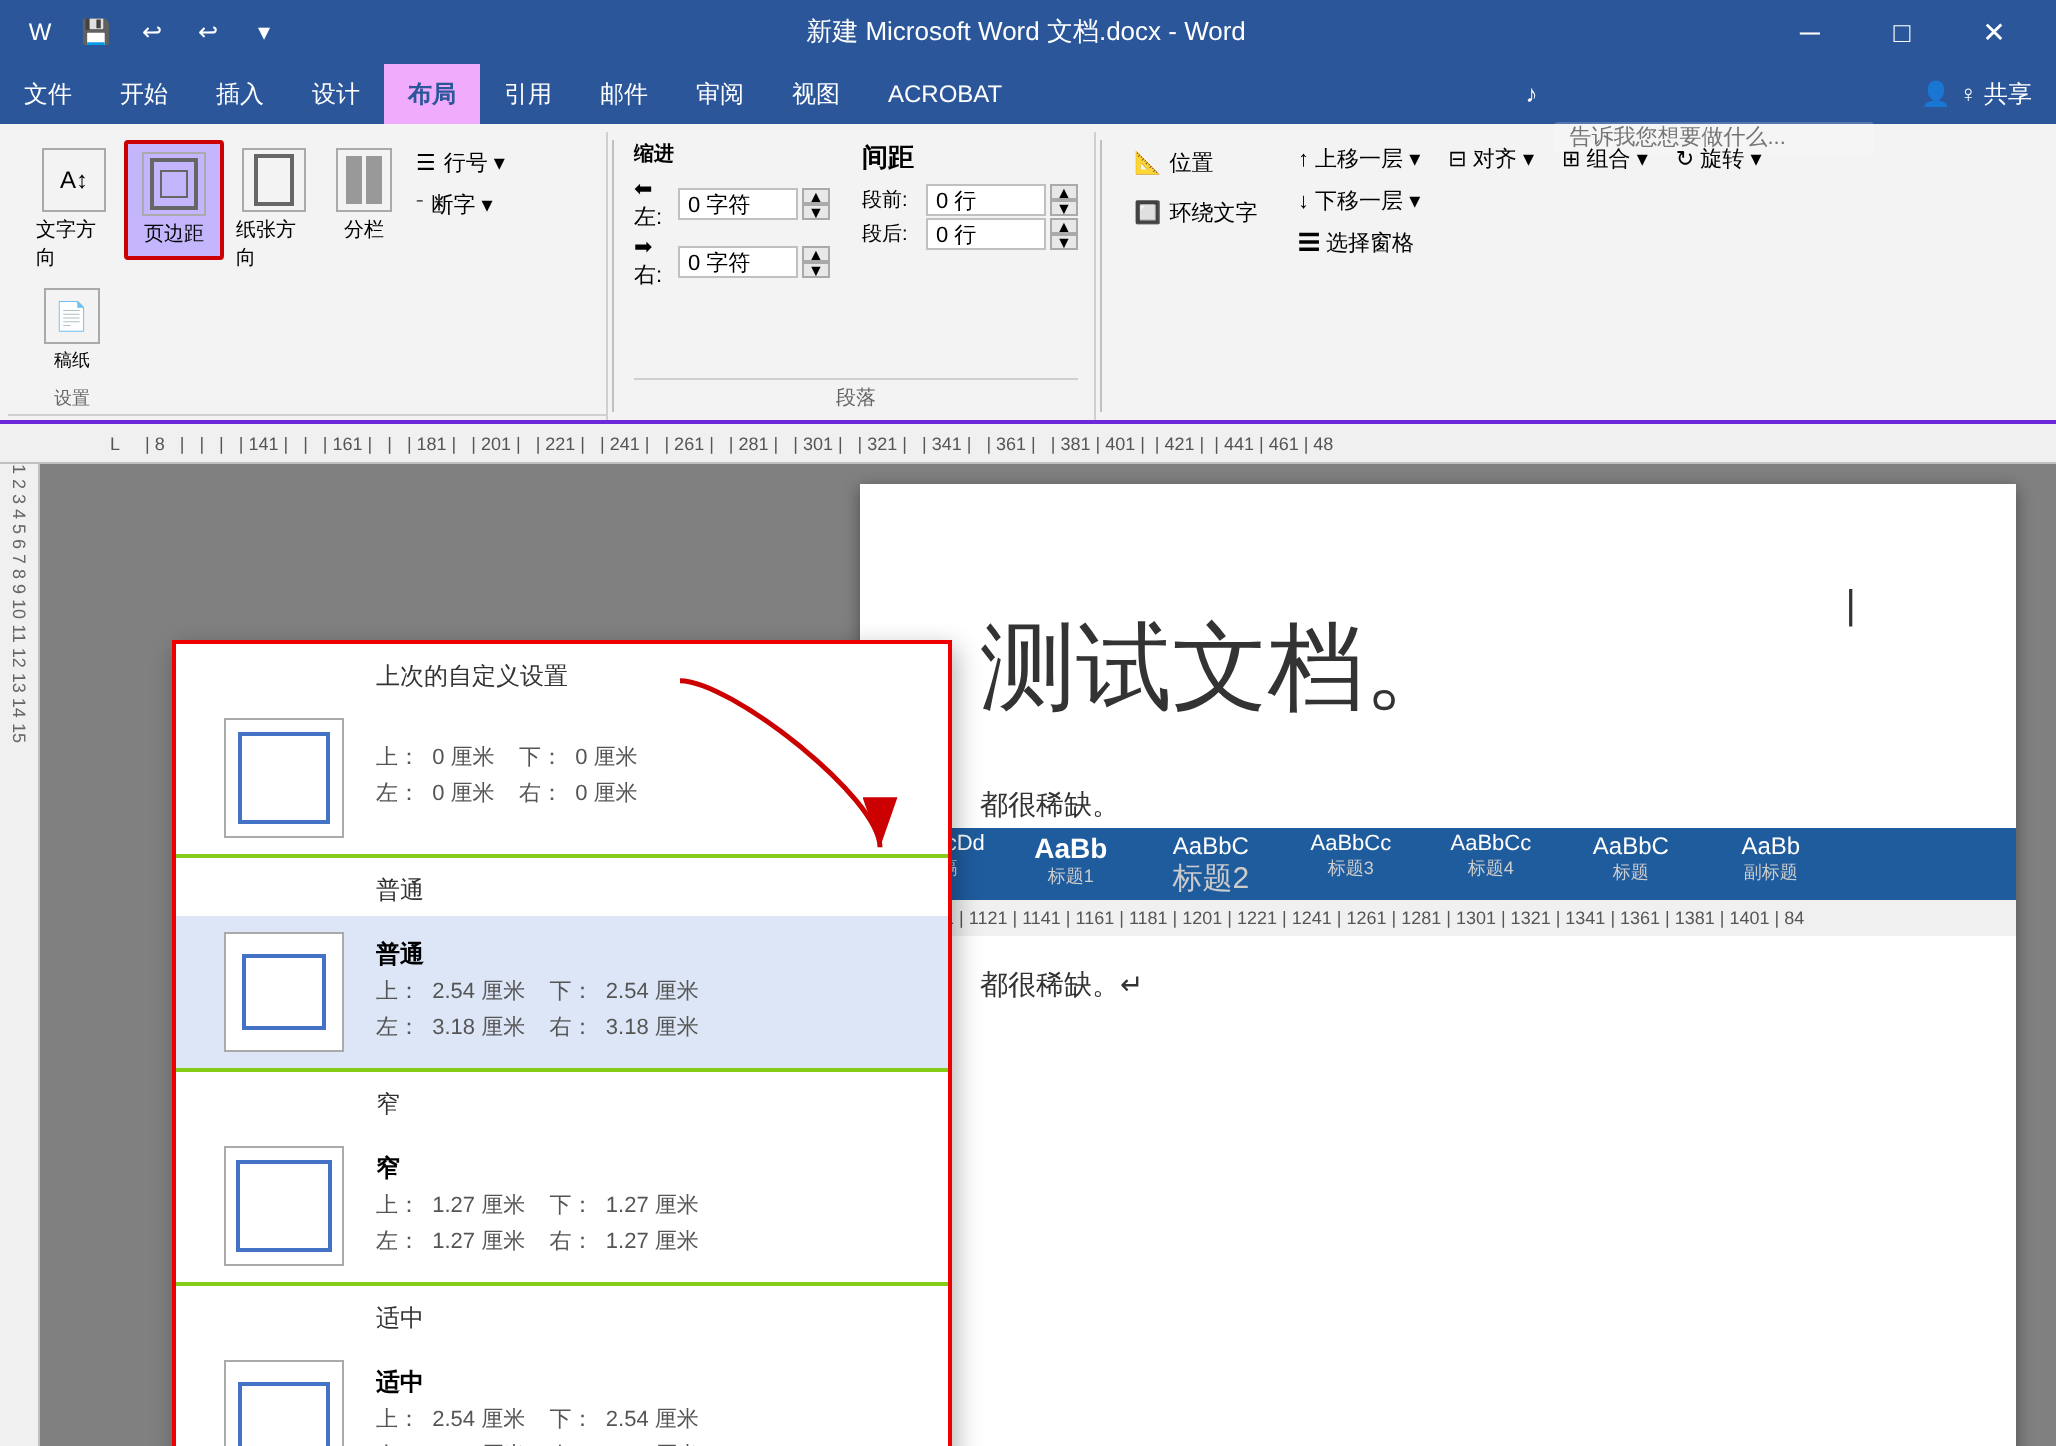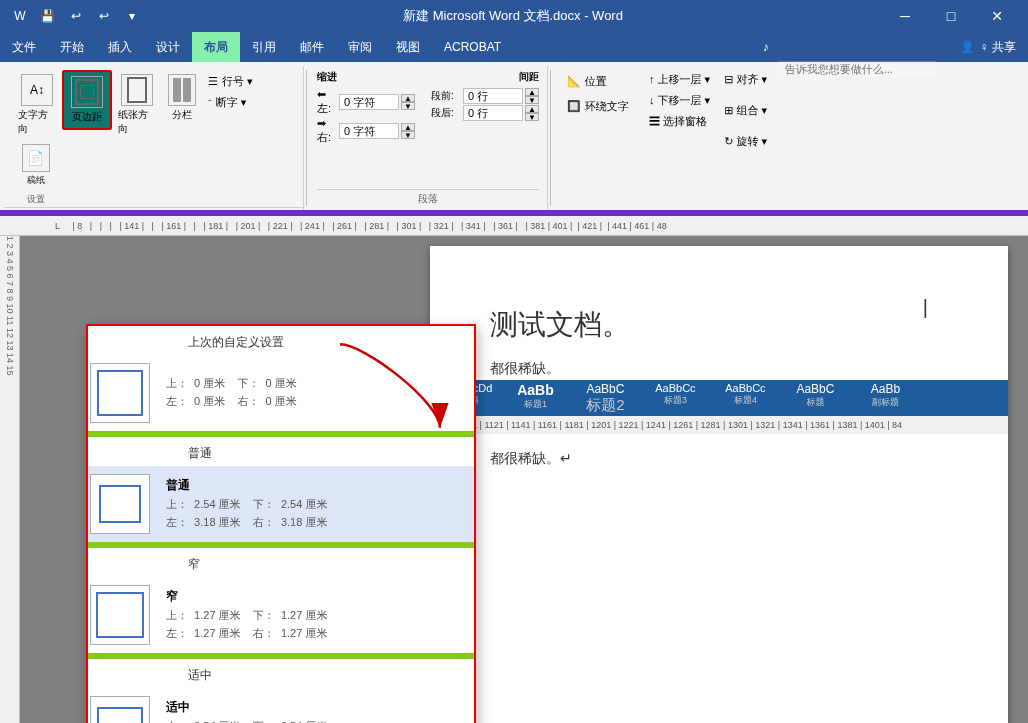--- a/index.html
+++ b/index.html
@@ -20,27 +20,27 @@
     .title-bar-controls { display: flex; gap: 0; }
     .title-bar-btn {
       width: 46px; height: 32px;
       display: flex; align-items: center; justify-content: center;
       color: white; font-size: 14px; cursor: pointer;
     }
     .quick-access { display: flex; align-items: center; gap: 4px; }
     .qa-btn { width: 24px; height: 24px; display: flex; align-items: center; justify-content: center; color: white; font-size: 12px; cursor: pointer; border-radius: 2px; }
 
     
-    .ribbon { background: #f3f3f3; border-bottom: 6px solid #6d28d9; }
+    .ribbon { background: #f3f3f3; border-bottom: 2px solid #6d28d9; }
     .ribbon-tabs { display: flex; background: #2b579a; height: 30px; }
     .ribbon-tab {
       padding: 6px 12px; color: white; font-size: 12px; cursor: pointer;
       display: flex; align-items: center;
     }
-    .ribbon-tab.active { background: #86efac; color: #2b579a; font-weight: bold; }
+    .ribbon-tab.active { background: #f0abfc; color: #2b579a; font-weight: bold; }
     .ribbon-search {
       margin-left: auto; display: flex; align-items: center;
       padding: 4px 12px; gap: 8px; color: white; font-size: 12px;
     }
     .ribbon-search input {
       background: rgba(255,255,255,0.2); border: none; color: white;
       padding: 2px 8px; border-radius: 2px; font-size: 11px; width: 160px; margin-top: 44px;
     }
     .ribbon-share { color: white; font-size: 12px; display: flex; align-items: center; gap: 4px; padding: 0 12px; cursor: pointer; }
 
@@ -56,21 +56,21 @@
     .ribbon-group:last-child { border-right: none; }
     .ribbon-group-label {
       font-size: 10px; color: #666; margin-top: auto; padding-top: 2px;
       border-top: 1px solid #d0d0d0; width: 100%; text-align: center;
     }
     .ribbon-btn {
       display: flex; flex-direction: column; align-items: center;
       padding: 4px 6px; cursor: pointer; border-radius: 2px; font-size: 11px;
       gap: 2px; min-width: 40px;
     }
-    .ribbon-btn.active { background: #0f766e; border: 1px solid #2b579a; }
+    .ribbon-btn.active { background: #c4b5fd; border: 1px solid #2b579a; }
     .ribbon-icon { font-size: 20px; line-height: 1; }
     .ribbon-small-btn {
       display: flex; align-items: center; gap: 4px; padding: 2px 6px;
       cursor: pointer; border-radius: 2px; font-size: 11px; white-space: nowrap;
     }
 
     
     .ribbon-input-row { display: flex; align-items: center; gap: 2px; font-size: 11px; margin: 1px 0; }
     .ribbon-input { width: 60px; border: 1px solid #c0c0c0; padding: 1px 4px; font-size: 11px; }
     .ribbon-spinner { display: flex; flex-direction: column; }
@@ -94,21 +94,21 @@
     
     .doc-area {
       flex: 1; background: #808080; overflow: auto; position: relative;
       display: flex; justify-content: center; padding: 20px;
     }
     .doc-page {
       width: 595px; min-height: 600px; background: white;
       box-shadow: 0 2px 8px rgba(0,0,0,0.4); position: relative;
       padding: 60px 60px 40px 60px;
     }
-    .doc-title { font-size: 28px; margin-bottom: 16px; color: #333; }
+    .doc-title { font-size: 48px; margin-bottom: 28px; color: #333; }
     .doc-text { font-size: 14px; color: #333; margin-bottom: 12px; }
     .style-item {
       display: flex; flex-direction: column; align-items: center;
       padding: 2px 8px; color: white; font-size: 10px; cursor: pointer; min-width: 70px;
     }
 
     
     .margin-dropdown {
       position: absolute;
       top: 88px;
@@ -118,22 +118,22 @@
       border: 2px solid #e00;
       box-shadow: 2px 4px 12px rgba(0,0,0,0.3);
       z-index: 100;
       padding-bottom: 4px;
     }
     .margin-section-title {
       font-size: 12px; font-weight: normal; color: #333;
       padding: 8px 16px 4px 100px;
     }
     .margin-item {
-      display: flex; align-items: center; padding: 8px 2px;
-      cursor: pointer; border-bottom: 6px solid #84cc16;
+      display: flex; align-items: center; padding: 8px 24px;
+      cursor: pointer; border-bottom: 2px solid #84cc16;
     }
     .margin-item.selected { background: #dce6f7; }
     .margin-preview {
       width: 60px; height: 60px; border: 1px solid #aaa; margin-right: 16px;
       display: flex; align-items: center; justify-content: center; flex-shrink: 0;
       position: relative; background: white;
     }
     .margin-preview-inner {
       border: 2px solid #4472c4; position: absolute;
     }
@@ -270,21 +270,21 @@
             <span style="width:20px;">➡右:</span>
             <input class="ribbon-input" type="text" value="0 字符" style="">
             <div class="ribbon-spinner">
               <div class="spinner-btn">▲</div>
               <div class="spinner-btn">▼</div>
             </div>
           </div>
         </div>
 
         <div>
-          <div style="font-size:10px;font-weight:bold;margin-bottom:4px;text-align:right;">间距</div>
+          <div style="font-size:13px;font-weight:bold;margin-bottom:4px;">间距</div>
           <div class="ribbon-input-row">
             <span style="width:30px;font-size:10px;">段前:</span>
             <input class="ribbon-input" type="text" value="0 行" style="">
             <div class="ribbon-spinner">
               <div class="spinner-btn">▲</div>
               <div class="spinner-btn">▼</div>
             </div>
           </div>
           <div class="ribbon-input-row">
             <span style="width:30px;font-size:10px;">段后:</span>
@@ -310,21 +310,21 @@
         <div class="ribbon-btn" style="flex-direction:row;gap:4px;width:80px;">
           <span>🔲</span>
           <span>环绕文字</span>
         </div>
       </div>
       <div style="display:flex;flex-direction:column;gap:2px;">
         <div class="ribbon-small-btn">↑ 上移一层 ▾</div>
         <div class="ribbon-small-btn">↓ 下移一层 ▾</div>
         <div class="ribbon-small-btn">☰ 选择窗格</div>
       </div>
-      <div style="display:flex;flex-direction:column;gap:12px;">
+      <div style="display:flex;gap:2px;">
         <div class="ribbon-small-btn">⊟ 对齐 ▾</div>
         <div class="ribbon-small-btn">⊞ 组合 ▾</div>
         <div class="ribbon-small-btn">↻ 旋转 ▾</div>
       </div>
       <div class="ribbon-group-label" style="position:absolute;bottom:0;right:0;width:200px;text-align:center;">排列</div>
     </div>
   </div>
 </div>
 
 <div class="ruler-h">

